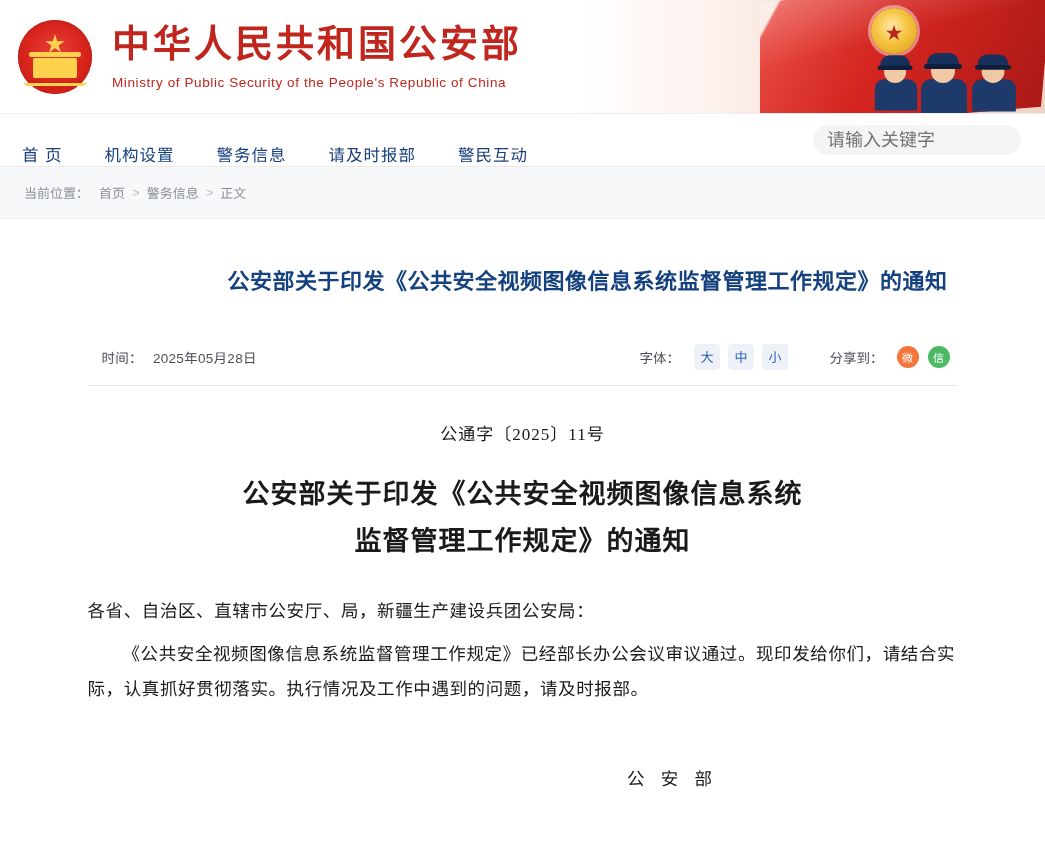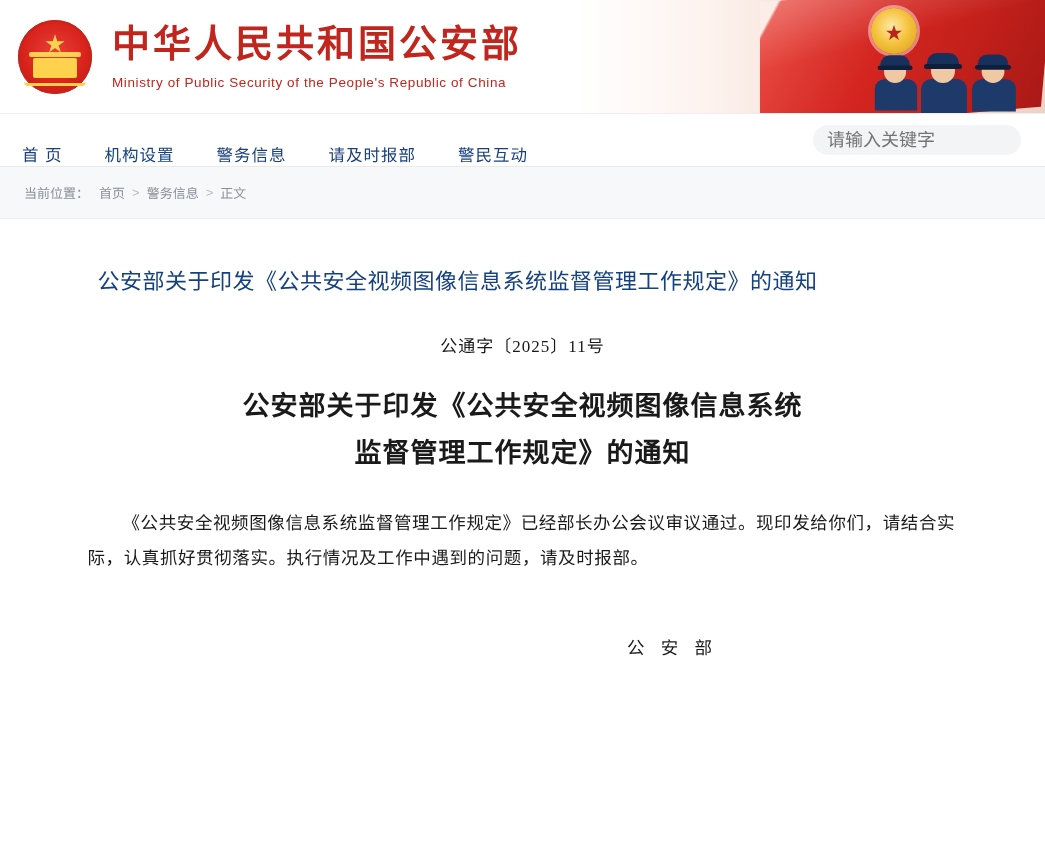--- a/index.html
+++ b/index.html
@@ -239,23 +239,23 @@
   .crumb-sep { color: #b9bec6; margin: 0 3px; }
   .crumb-current { color: #8a8f99; margin-left: 4px; }
 
   
   .article {
     width: 870px;
     margin: 0 auto;
     padding: 46px 0 20px;
   }
   .doc-title {
-    text-align: left;
+    text-align: right;
     font-size: 22px;
-    font-weight: normal;
+    font-weight: bold;
     color: #15427f;
     line-height: 1.5;
     letter-spacing: 0.5px;
     padding: 0 10px;
   }
   .meta-row {
     margin-top: 42px;
     height: 46px;
     border-bottom: 1px solid #e6e8eb;
     display: flex;
@@ -399,27 +399,46 @@
     <span class="crumb-link">首页</span>
     <span class="crumb-sep">&gt;</span>
     <span class="crumb-link">警务信息</span>
     <span class="crumb-sep">&gt;</span>
     <span class="crumb-current">正文</span>
   </div>
 
   <div class="article">
     <div class="doc-title">公安部关于印发《公共安全视频图像信息系统监督管理工作规定》的通知</div>
 
+    <div class="meta-row">
+      <span class="meta-time">
+        <span class="lbl">时间：</span><span>2025年05月28日</span>
+      </span>
+
+      <span class="font-group">
+        <span class="lbl">字体：</span>
+        <span class="font-btn">大</span>
+        <span class="font-btn">中</span>
+        <span class="font-btn">小</span>
+      </span>
+
+      <span class="share-group">
+        <span class="lbl">分享到：</span>
+        <span class="share-icon weibo">微</span>
+        <span class="share-icon wechat">信</span>
+      </span>
+    </div>
 
     <div class="doc-body">
       <div class="doc-number">公通字〔2025〕11号</div>
       <div class="doc-heading">
         <div>公安部关于印发《公共安全视频图像信息系统</div>
         <div>监督管理工作规定》的通知</div>
       </div>
+      <p class="doc-p">各省、自治区、直辖市公安厅、局，新疆生产建设兵团公安局：</p>
       <p class="doc-p indent">《公共安全视频图像信息系统监督管理工作规定》已经部长办公会议审议通过。现印发给你们，请结合实际，认真抓好贯彻落实。执行情况及工作中遇到的问题，请及时报部。</p>
 
       <div class="sign">
         <div class="sign-wrap">
           <div class="sign-org">公 安 部</div>
         </div>
       </div>
     </div>
   </div>
 

